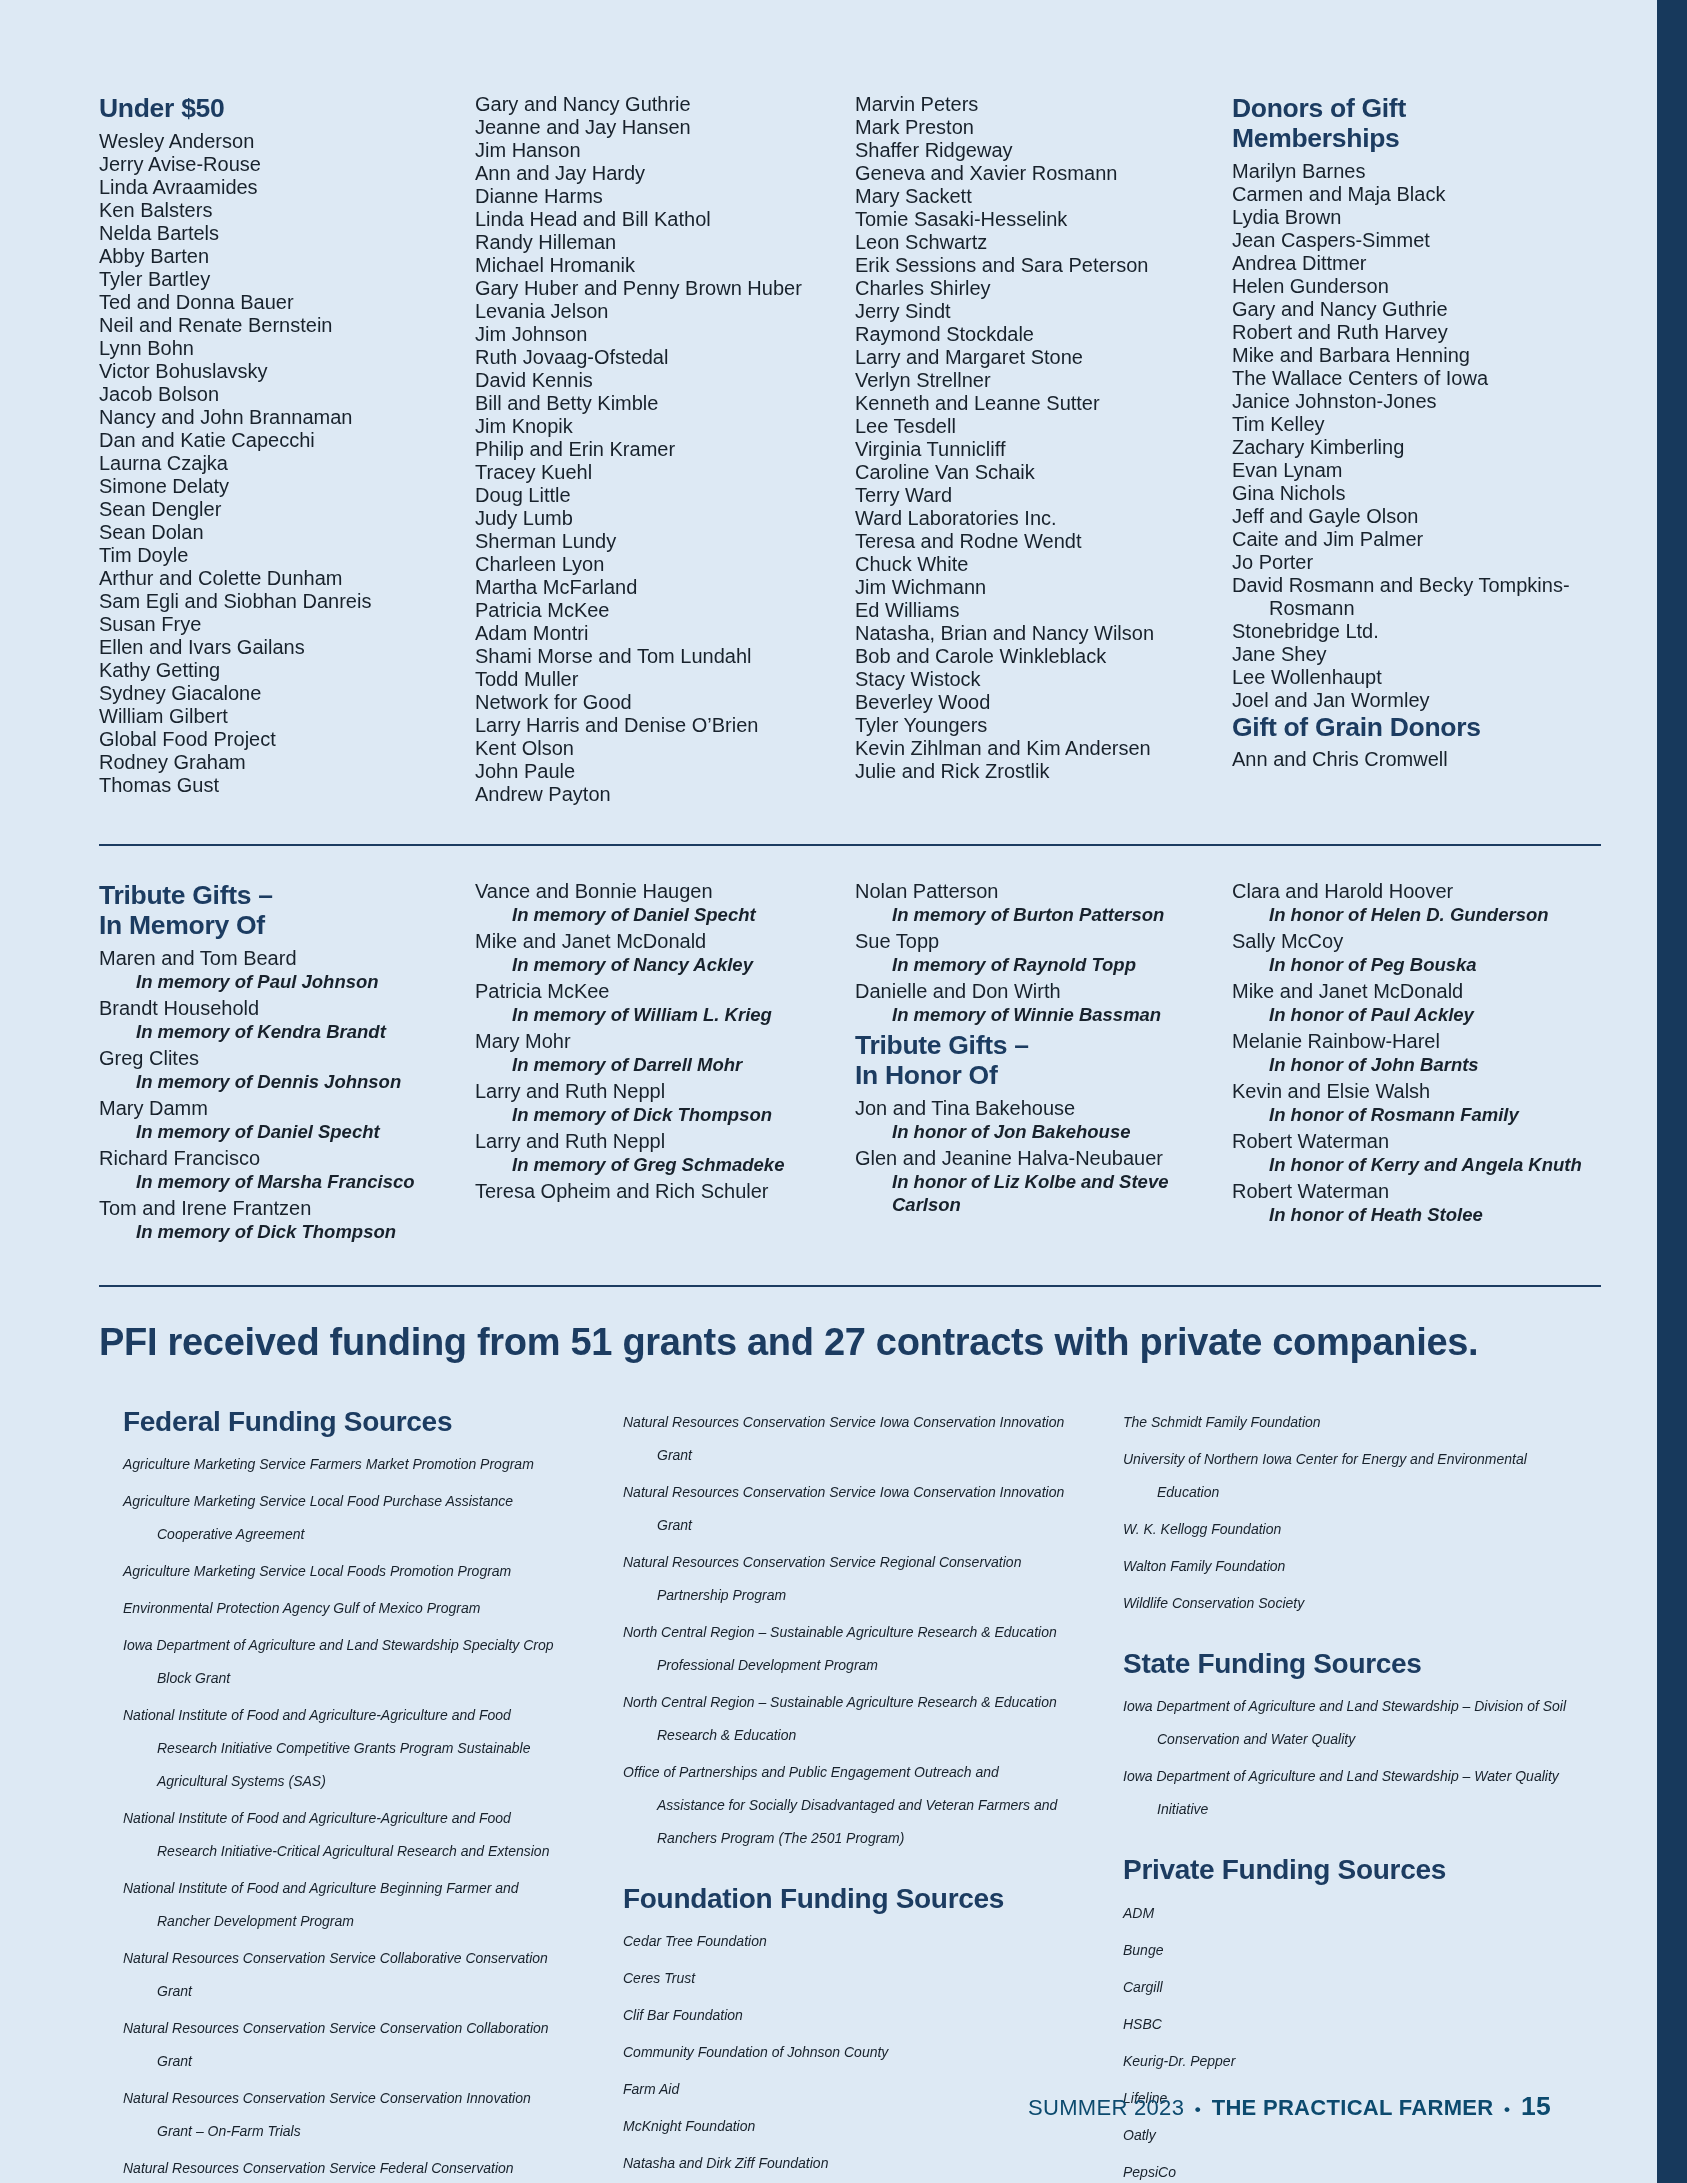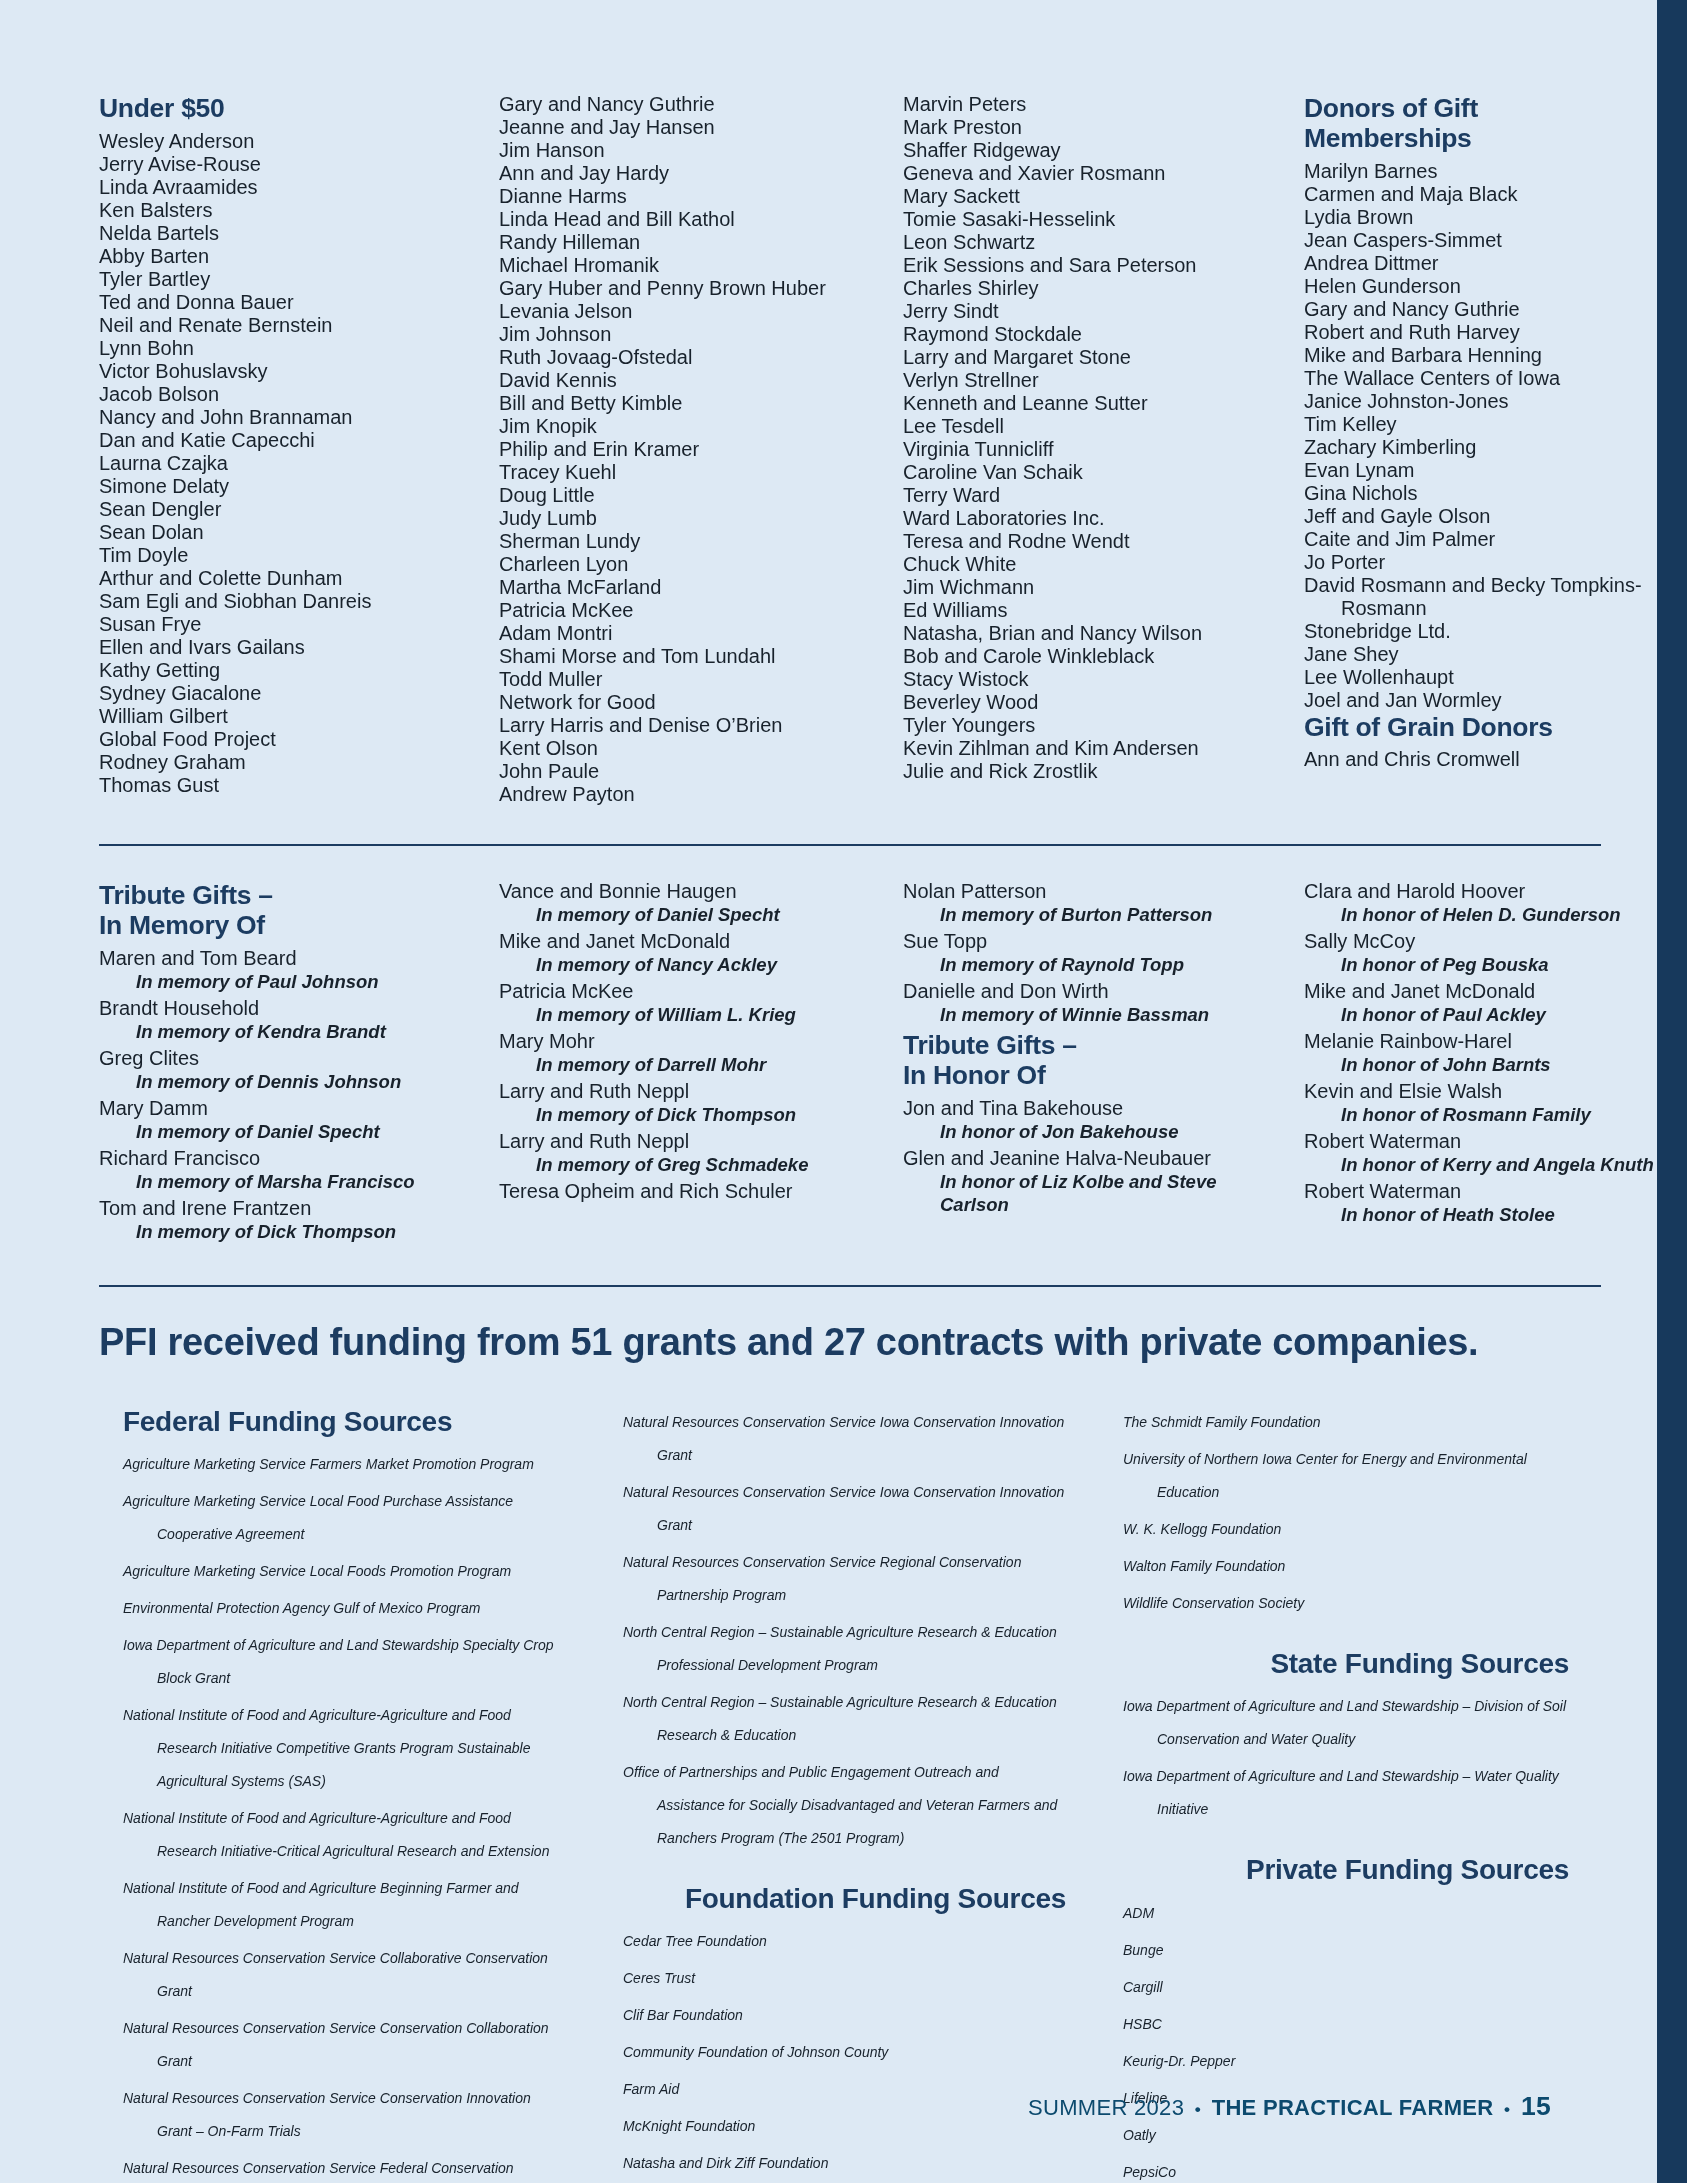--- a/index.html
+++ b/index.html
@@ -43,21 +43,20 @@
     line-height:30px;
     font-weight:800;
     letter-spacing:-0.3px;
     color:#1c3c61;
     white-space:pre-line;
   }
   
   .grid4{
     display:grid;
     grid-template-columns:376px 380px 377px 369px;
-    gap:24px;
   }
   .col{padding-right:18.5px;}
   
   .divider{
     border:none;
     border-top:2px solid #1c3c61;
     margin:38px 0 34px 0;
   }
   
   .pair{margin:0 0 4px 0;}
@@ -93,21 +92,21 @@
     font-style:italic;
   }
   h2.fsec{
     margin:0 0 10.6px 0;
     font-size:28px;
     line-height:32px;
     font-weight:800;
     letter-spacing:-0.3px;
     color:#1c3c61;
   }
-  h2.fsec.later{margin-top:28px;text-align:right;}
+  h2.fsec.later{margin-top:28px;}
   
   .footer{
     position:absolute;
     bottom:61px;
     right:136px;
     font-size:22px;
     letter-spacing:0.3px;
     color:#0c4a6e;
     display:flex;
     align-items:baseline;

